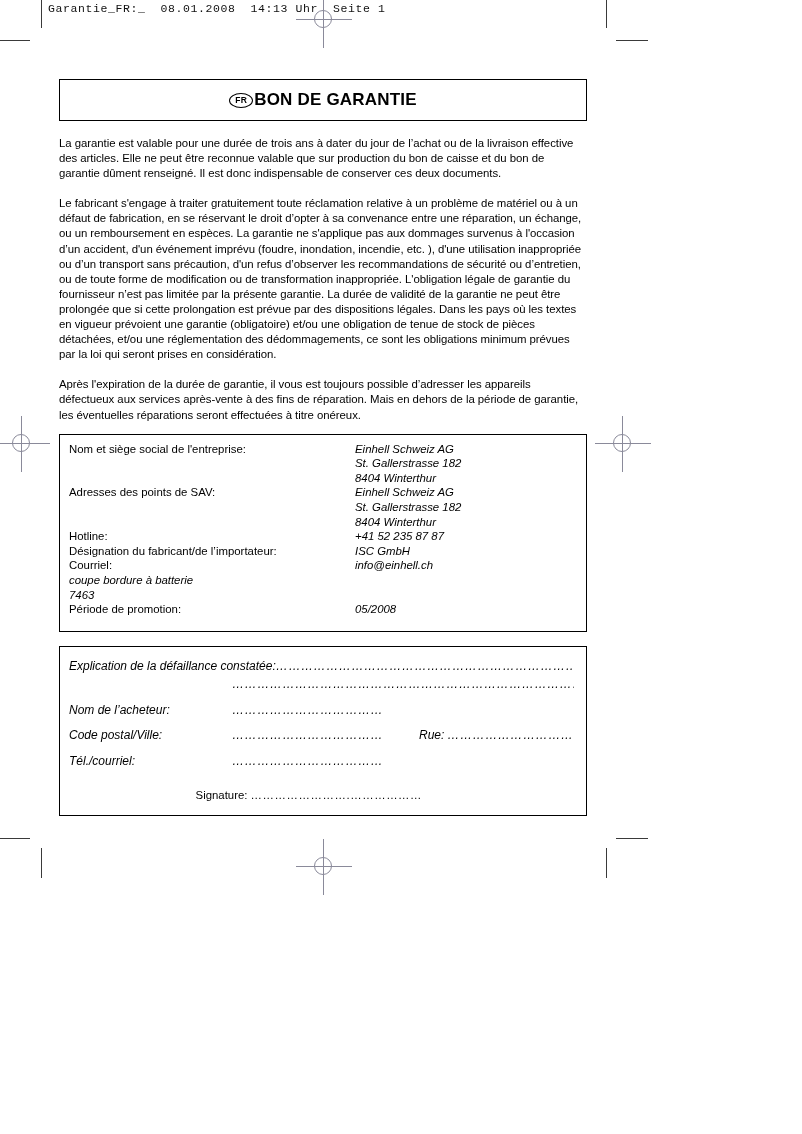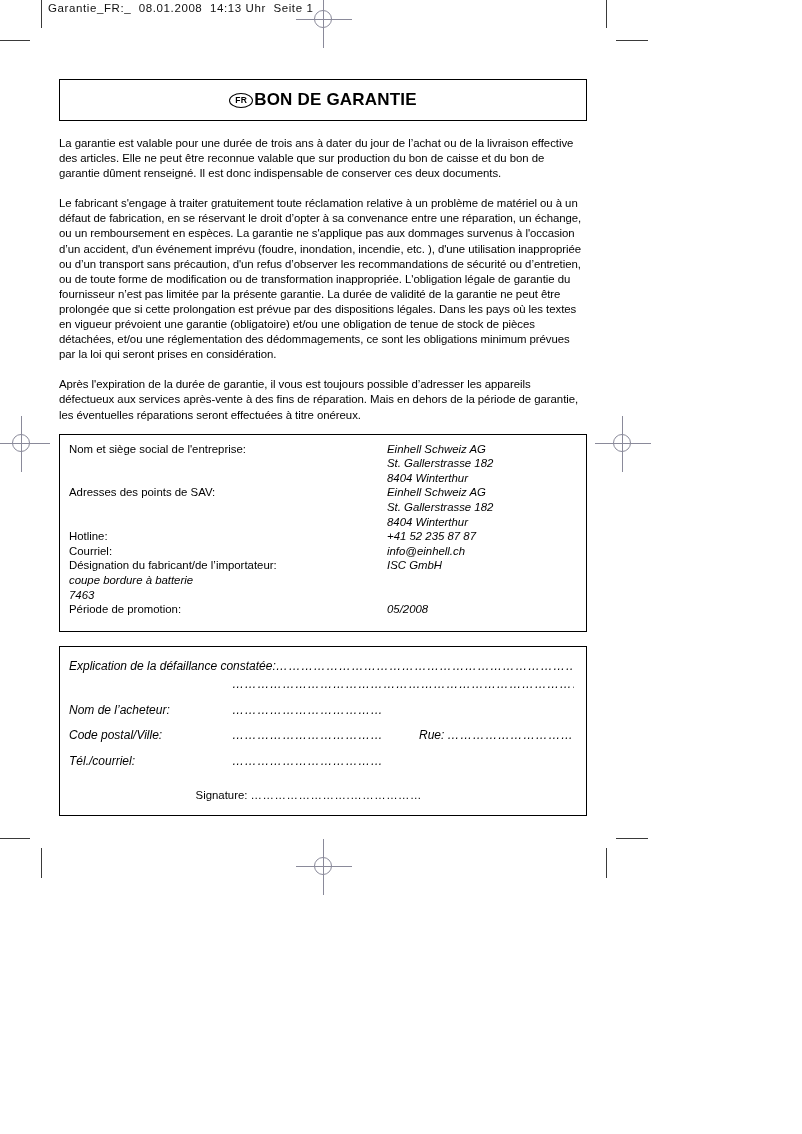--- a/index.html
+++ b/index.html
@@ -14,21 +14,21 @@
     font-family: "Liberation Sans", sans-serif;
     color: #000000;
     overflow: hidden;
   }
 
   
   .slug {
     position: absolute;
     left: 48px;
     top: 2px;
-    font-family: Liberation Sans, sans-serif;
+    font-family: Liberation Mono, monospace;
     font-size: 11.5px;
     letter-spacing: 0.6px;
     color: #111;
     white-space: pre;
   }
 
   
   .crop {
     position: absolute;
     background: #3a3a3a;
@@ -131,21 +131,20 @@
     margin-top: 11px;
     padding: 7px 0 9px 0;
     position: relative;
     min-height: 198px;
   }
   .detail-row {
     display: flex;
     font-size: 11.4px;
     line-height: 14.6px;
     padding-left: 9px;
-    gap: 32px;
   }
   .detail-label {
     width: 286px;
     flex: none;
     white-space: nowrap;
   }
   .detail-value {
     font-style: italic;
     white-space: nowrap;
   }
@@ -273,26 +272,26 @@
     </div>
     <div class="detail-row">
       <span class="detail-label"></span>
       <span class="detail-value">8404 Winterthur</span>
     </div>
     <div class="detail-row">
       <span class="detail-label">Hotline:</span>
       <span class="detail-value">+41 52 235 87 87</span>
     </div>
     <div class="detail-row">
+      <span class="detail-label">Désignation du fabricant/de l’importateur:</span>
+      <span class="detail-value">ISC GmbH</span>
+    </div>
+    <div class="detail-row">
       <span class="detail-label">Courriel:</span>
       <span class="detail-value">info@einhell.ch</span>
-    </div>
-    <div class="detail-row">
-      <span class="detail-label">Désignation du fabricant/de l’importateur:</span>
-      <span class="detail-value">ISC GmbH</span>
     </div>
     <div class="detail-row">
       <span class="detail-value">coupe bordure à batterie</span>
     </div>
     <div class="detail-row">
       <span class="detail-value">7463</span>
     </div>
     <div class="detail-row">
       <span class="detail-label">Période de promotion:</span>
       <span class="detail-value">05/2008</span>

